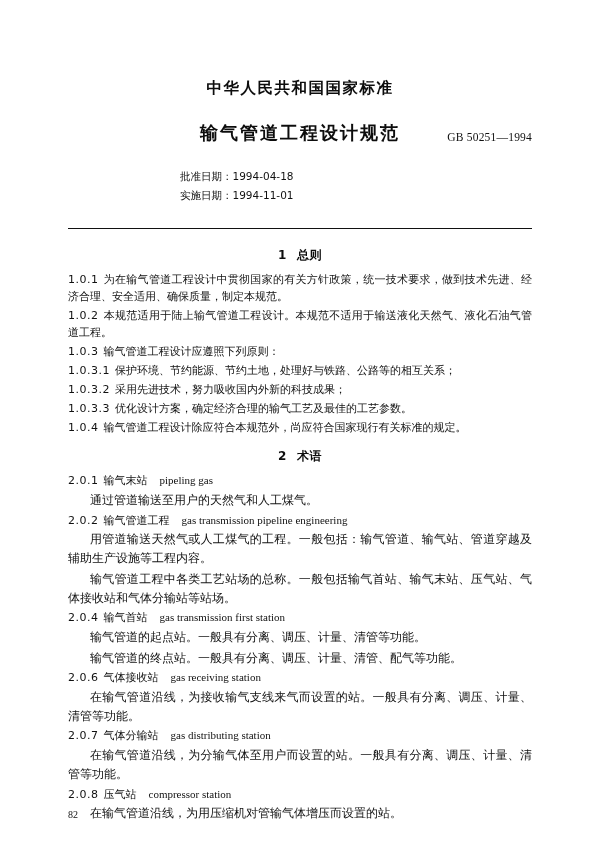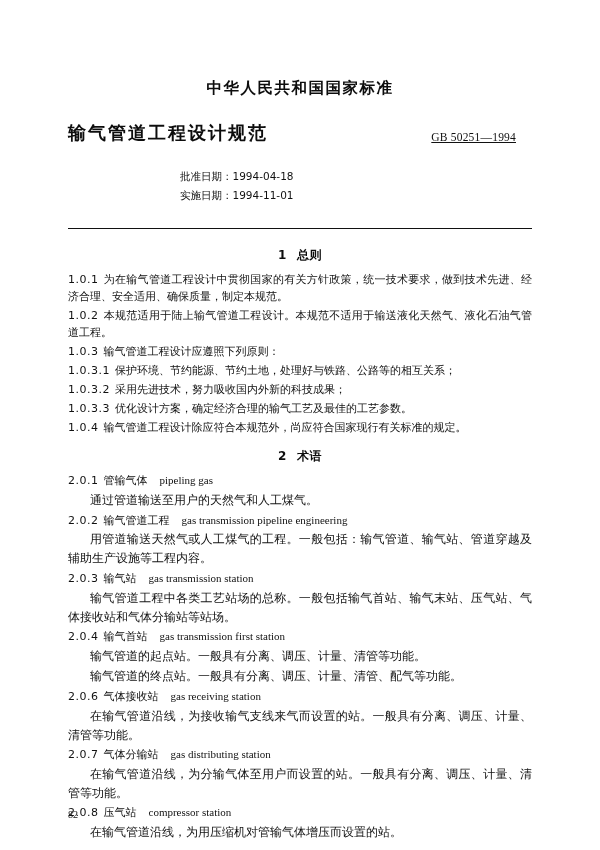--- a/index.html
+++ b/index.html
@@ -43,32 +43,31 @@
     position: relative;
     height: 28px;
     margin-bottom: 18px;
   }
   .std-title {
     font-family: "DejaVu Sans", sans-serif;
     font-weight: bold;
     font-size: 18px;
     letter-spacing: 2px;
     color: #0d0d0d;
-    text-align: left;
+    text-align: center;
   }
   .std-code {
     position: absolute;
-    right: 16px;
+    right: 0;
     top: 10px;
     font-family: "Liberation Serif", serif;
     font-size: 11.5px;
     letter-spacing: 0.2px;
     color: #111;
     white-space: nowrap;
-    text-decoration: underline;
   }
   .meta-block {
     margin: 16px 0 0 112px;
     font-family: "DejaVu Sans", sans-serif;
     font-size: 10.5px;
     line-height: 1.85;
     color: #111;
     text-align: left;
   }
   .meta-line {
@@ -181,32 +180,29 @@
         <span class="num">1.0.4</span><span>输气管道工程设计除应符合本规范外，尚应符合国家现行有关标准的规定。</span>
       </div>
     </div>
 
     <div class="section">
       <div class="section-head">
         <span class="sec-num">2</span><span>术语</span>
       </div>
 
       <div class="clause">
-        <span class="num">2.0.1</span><span class="term">管输气体</span><span class="en">pipeling gas</span>
+        <span class="num">2.0.1</span><span class="term">输气末站</span><span class="en">pipeling gas</span>
       </div>
       <div class="clause-body">通过管道输送至用户的天然气和人工煤气。</div>
 
       <div class="clause">
         <span class="num">2.0.2</span><span class="term">输气管道工程</span><span class="en">gas transmission pipeline engineering</span>
       </div>
       <div class="clause-body">用管道输送天然气或人工煤气的工程。一般包括：输气管道、输气站、管道穿越及辅助生产设施等工程内容。</div>
 
-      <div class="clause">
-        <span class="num">2.0.3</span><span class="term">输气站</span><span class="en">gas transmission station</span>
-      </div>
       <div class="clause-body">输气管道工程中各类工艺站场的总称。一般包括输气首站、输气末站、压气站、气体接收站和气体分输站等站场。</div>
 
       <div class="clause">
         <span class="num">2.0.4</span><span class="term">输气首站</span><span class="en">gas transmission first station</span>
       </div>
       <div class="clause-body">输气管道的起点站。一般具有分离、调压、计量、清管等功能。</div>
 
       <div class="clause-body">输气管道的终点站。一般具有分离、调压、计量、清管、配气等功能。</div>
 
       <div class="clause">

